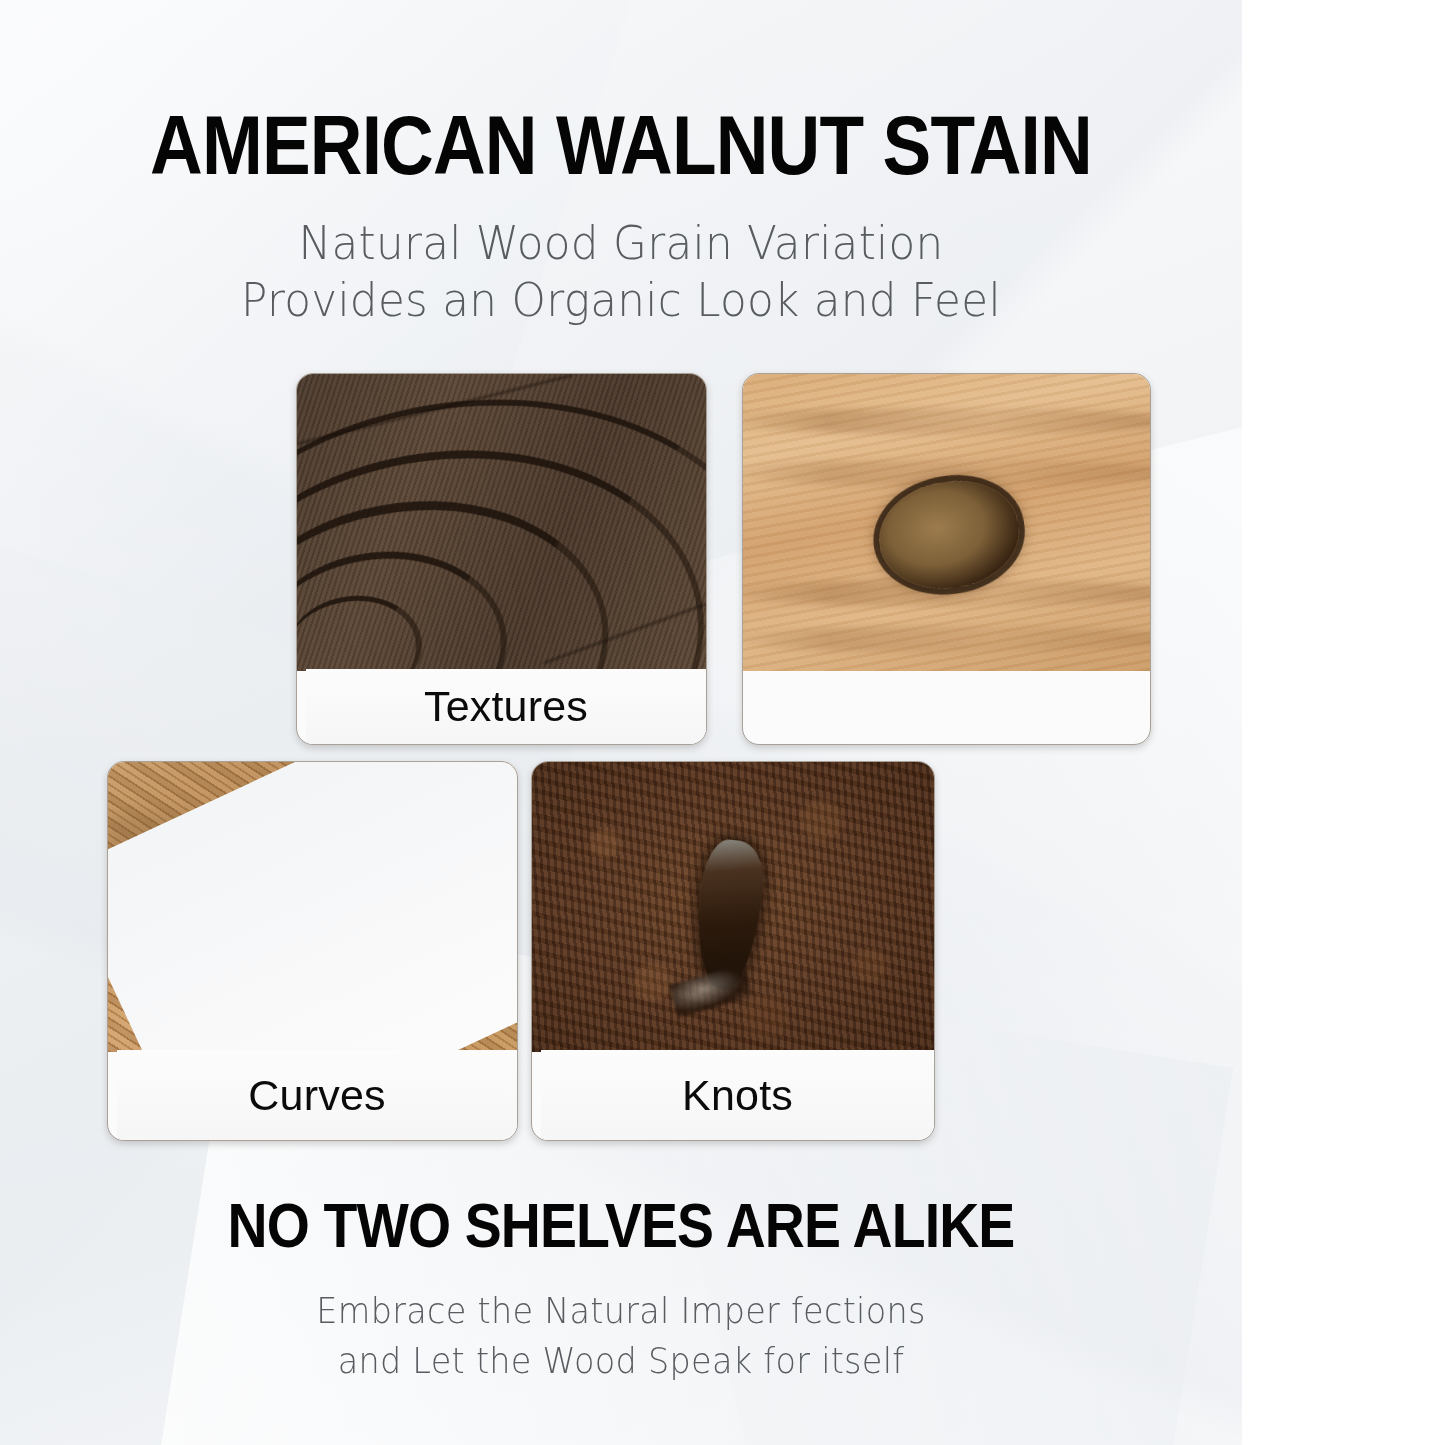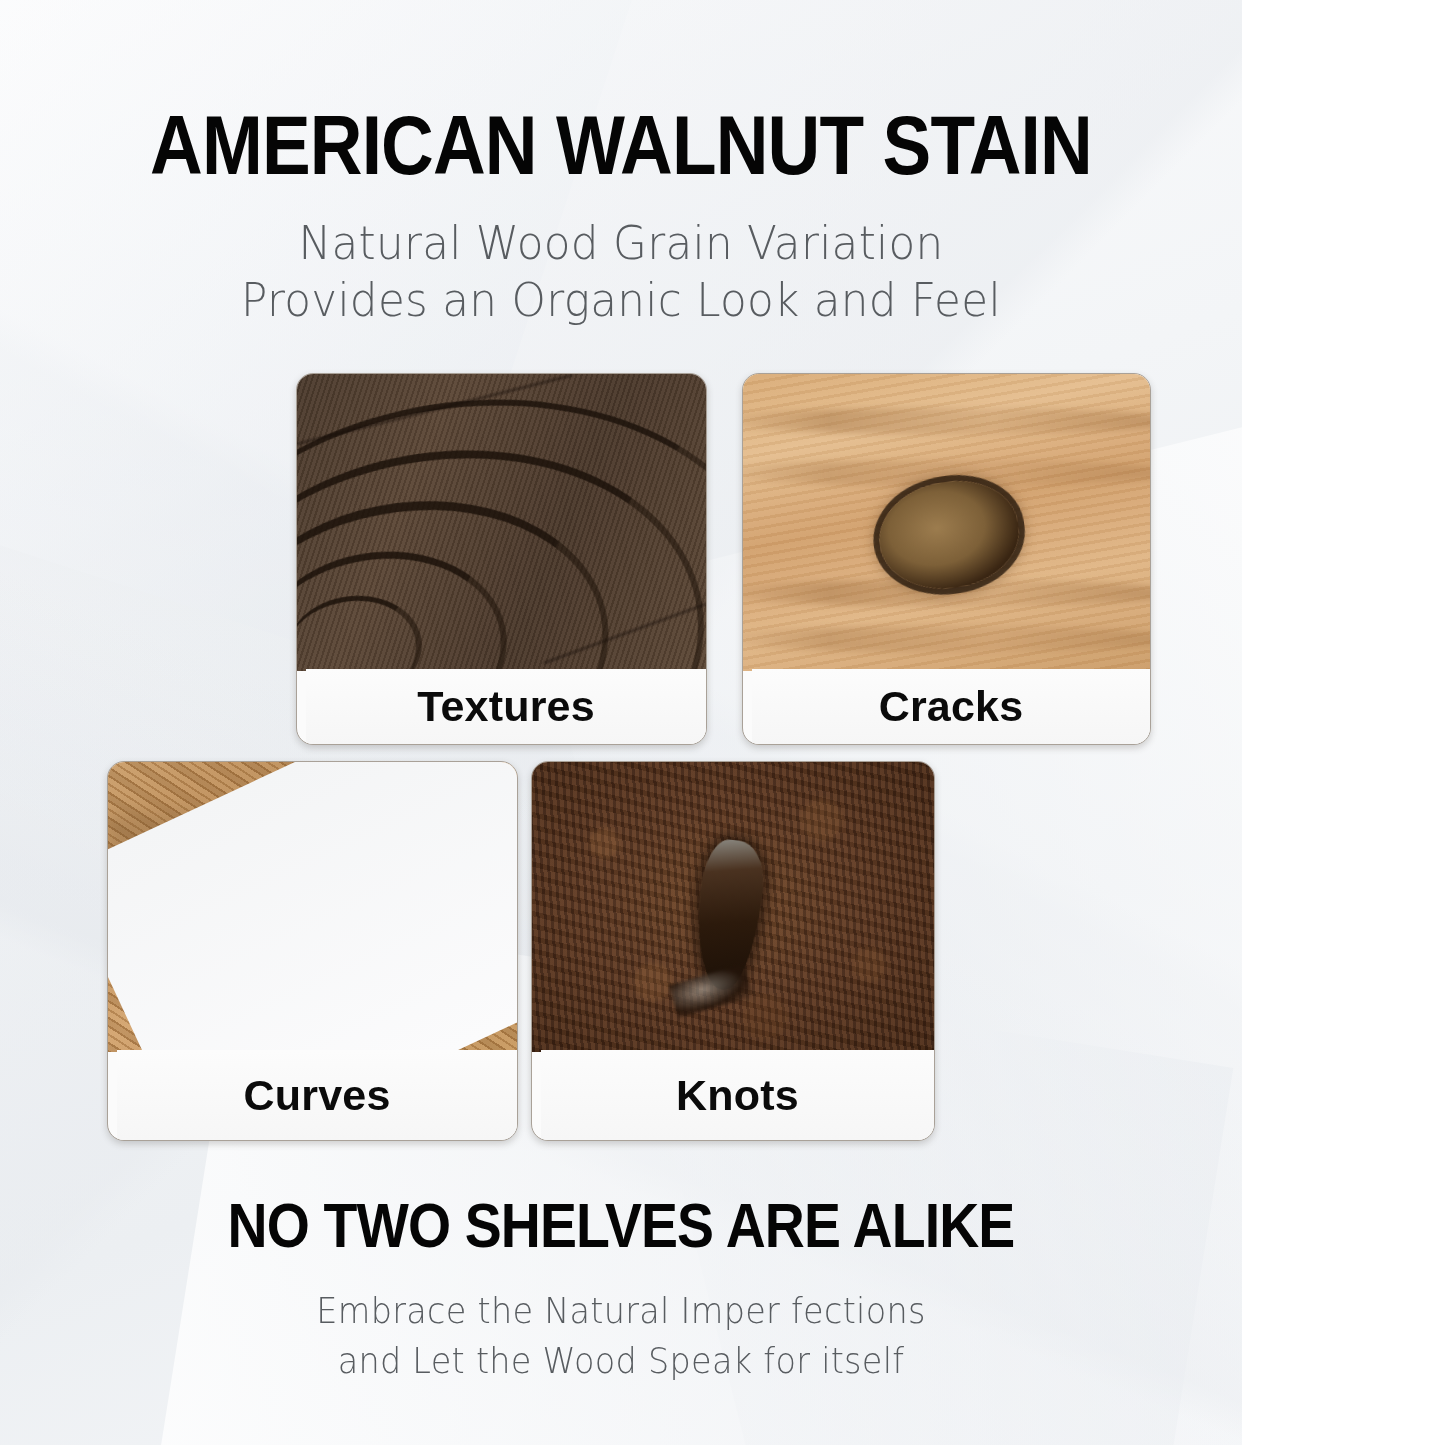--- a/index.html
+++ b/index.html
@@ -69,21 +69,21 @@
     background:#fbfbfb;
     border:1px solid #a9a198;
     box-shadow:0 3px 7px rgba(60,55,50,0.22);
     overflow:hidden;
   }
   .card-photo { position:absolute; left:0; right:0; top:0; overflow:hidden; }
   .card-label {
     position:absolute; left:9px; right:0; bottom:0;
     display:flex; align-items:center; justify-content:center;
     background:linear-gradient(180deg,#fcfcfc 0%, #f6f6f6 100%);
-    color:#0b0b0b; font-size:43px; font-weight:700;
+    color:#0b0b0b; font-size:43px; font-weight:400;
     font-family:"Liberation Sans", sans-serif;
     letter-spacing:0.2px;
   }
 
   
   #card-textures { left:296px;  top:373px;  width:411px; height:372px; }
   #card-textures .card-photo { height:297px; }
   #card-textures .card-label { height:75px; }
 
   #card-cracks   { left:742px;  top:373px;  width:409px; height:372px; }
@@ -245,21 +245,20 @@
   <div class="card" id="card-cracks">
     <div class="card-photo">
       <div class="wood wood-cracks">
         <div class="grainwave" style="top:34px;"></div>
         <div class="grainwave" style="top:86px; opacity:.75;"></div>
         <div class="grainwave" style="top:206px;"></div>
         <div class="grainwave" style="top:252px; opacity:.8;"></div>
         <div class="knot-oval"></div>
       </div>
     </div>
-    <div class="card-label">Cracks</div>
   </div>
 
   <div class="card" id="card-curves">
     <div class="card-photo">
       <div class="wood wood-curves">
         <div class="curve-shade"></div>
         <div class="curve-cut"></div>
       </div>
     </div>
     <div class="card-label">Curves</div>

